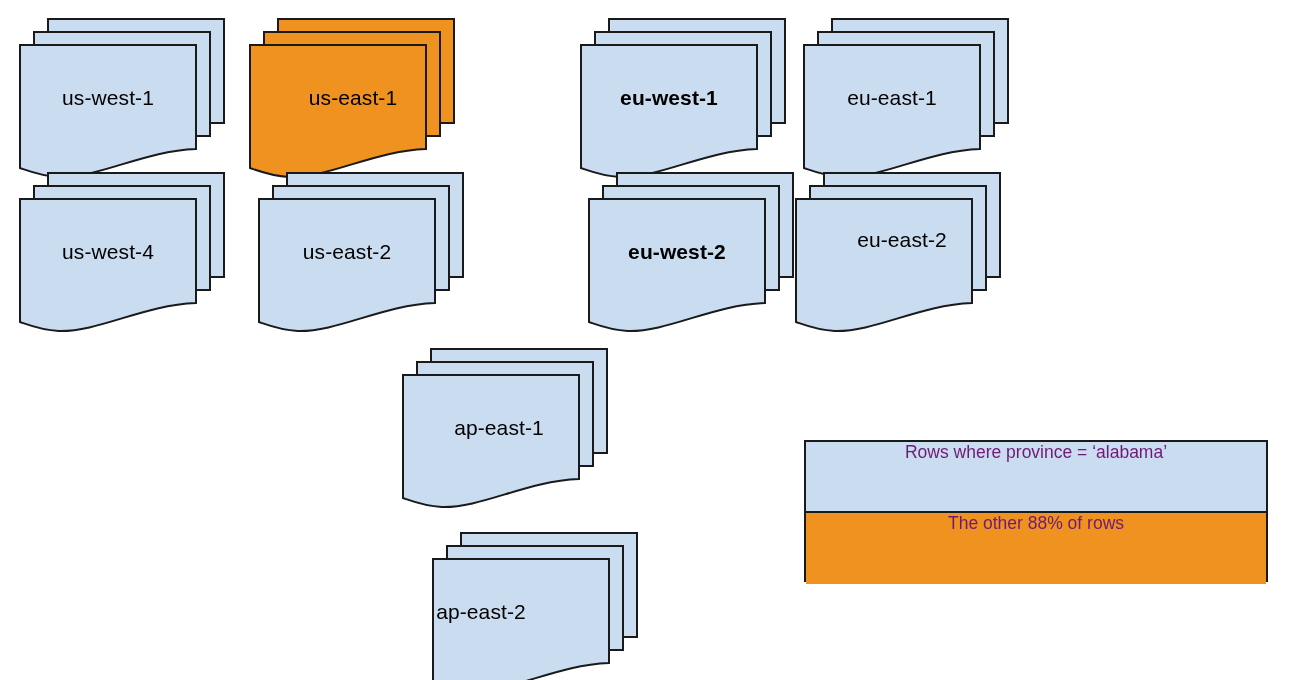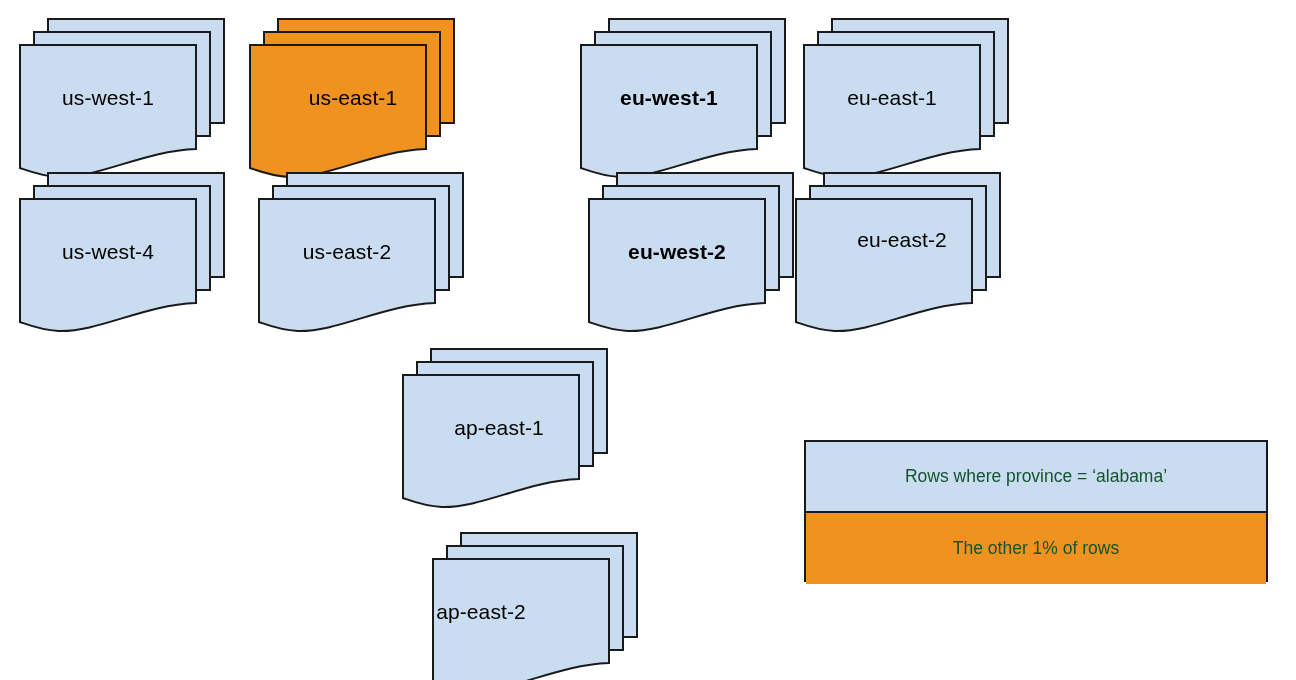--- a/index.html
+++ b/index.html
@@ -41,24 +41,23 @@
     letter-spacing: 0.1px;
   }
   .legend {
     position: absolute;
     box-sizing: border-box;
     border: 2px solid #1a1a1a;
   }
   .legend-row {
     box-sizing: border-box;
     display: flex;
-    align-items: center;
     justify-content: center;
     font-size: 17.5px;
-    color: #14532d;
+    color: #701a75;
     white-space: nowrap;
   }
   .legend-row.top {
     border-bottom: 2px solid #1a1a1a;
   }
 </style>
 </head>
 <body>
 
 <div id="canvas">
@@ -140,16 +139,16 @@
         <rect x="15" y="14" width="176" height="104" fill="#cadcf0" stroke="#1a1a1a" stroke-width="2"></rect>
         <path d="M 1 27 L 177 27 L 177 131 C 124.19999999999999 133 80.2 160 39.72 159 C 22.119999999999997 158 9.8 153 1 150 Z" fill="#cadcf0" stroke="#1a1a1a" stroke-width="2" stroke-linejoin="miter"></path>
       </svg>
       <div class="stack-label" style="top: 68px; left: 1px; width: 176px;">ap-east-2</div>
     </div>
     <div class="legend" style="left: 804px; top: 440px; width: 464px; height: 142px;">
       <div class="legend-row top" style="background: rgb(202, 220, 240); height: 71px;">
         <span>Rows where province = ‘alabama’</span>
       </div>
       <div class="legend-row" style="background: rgb(239, 146, 31); height: 71px;">
-        <span>The other 1% of rows</span>
+        <span>The other 88% of rows</span>
       </div>
     </div>
   </div>
 
 </body></html>

